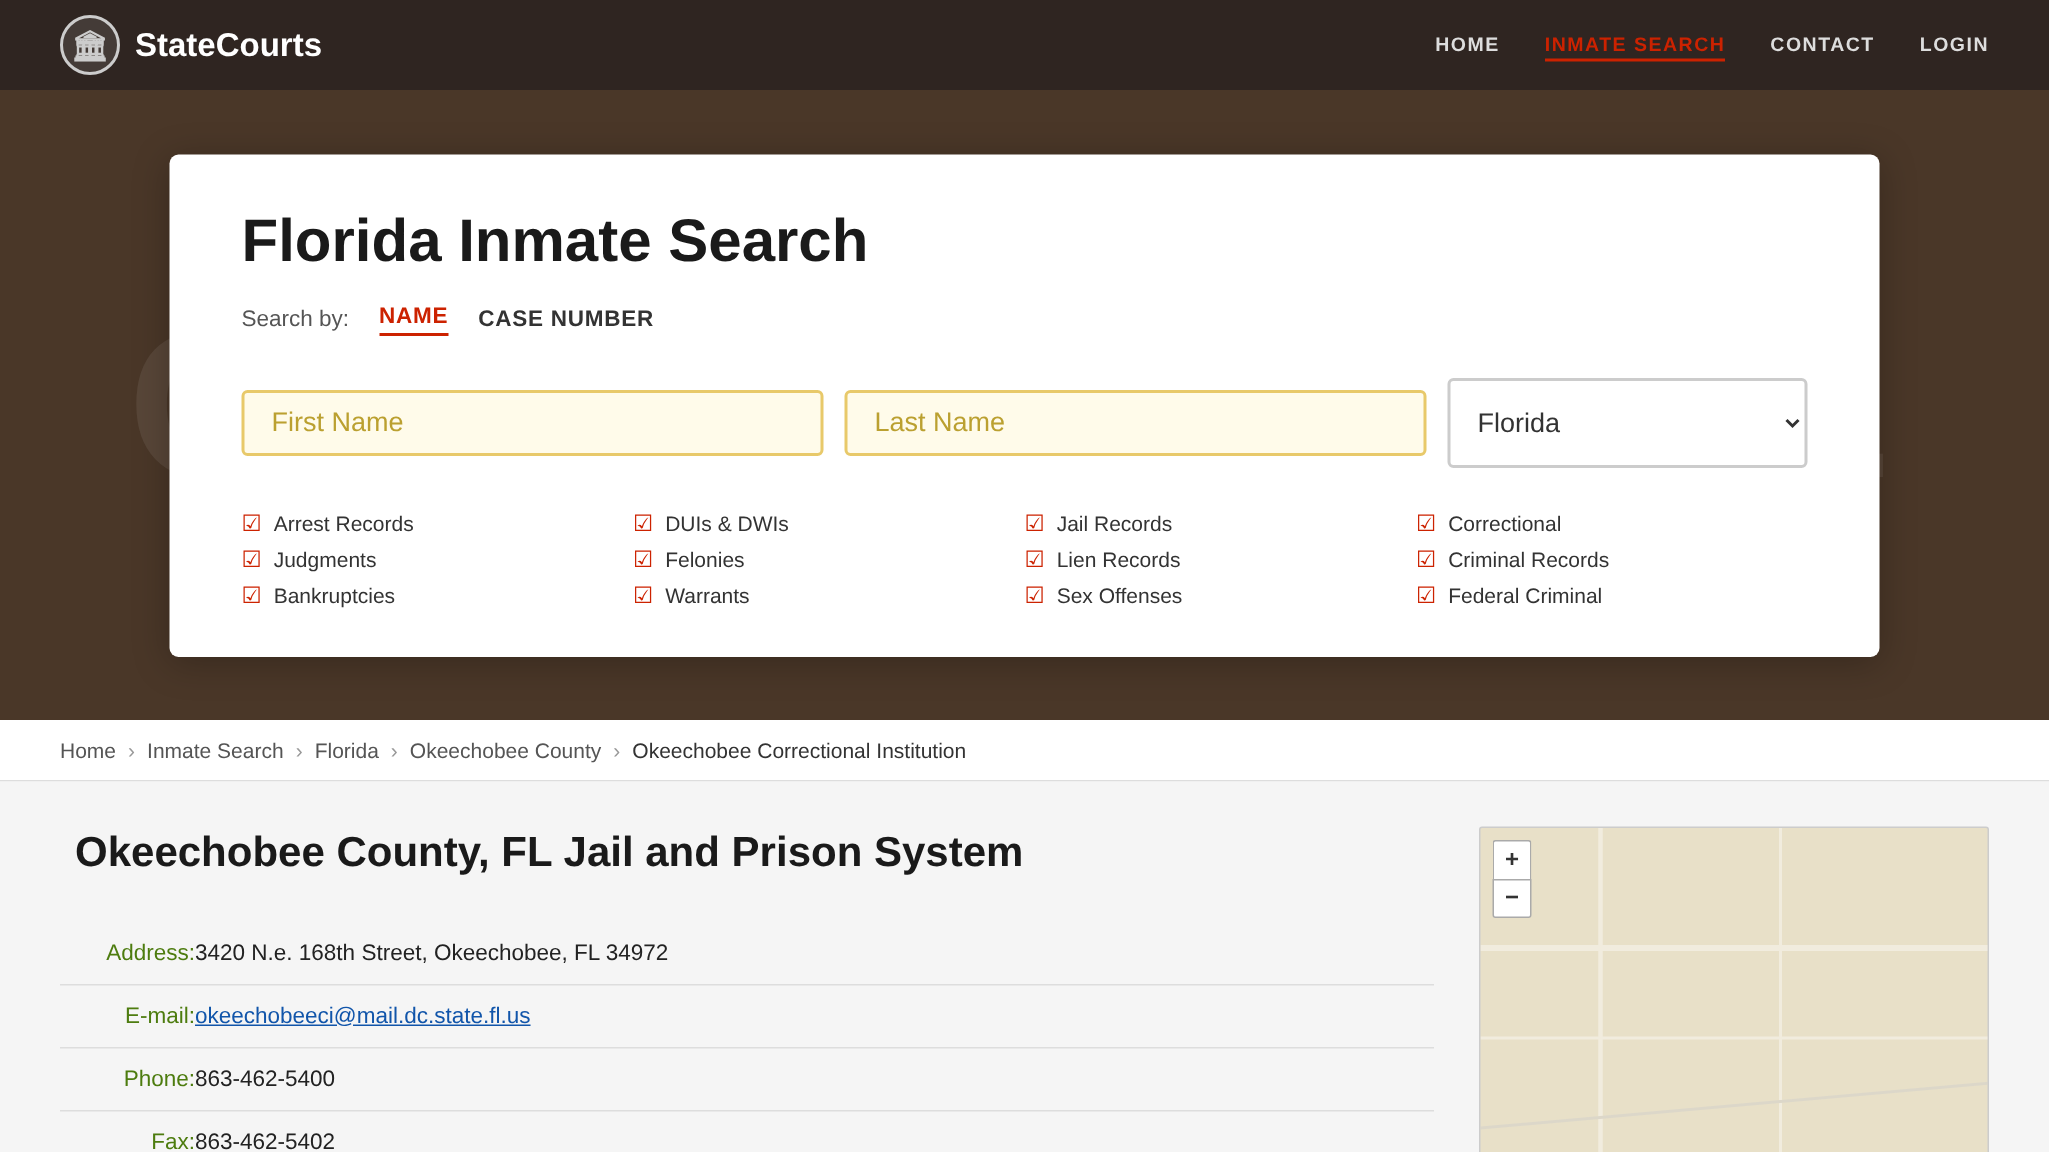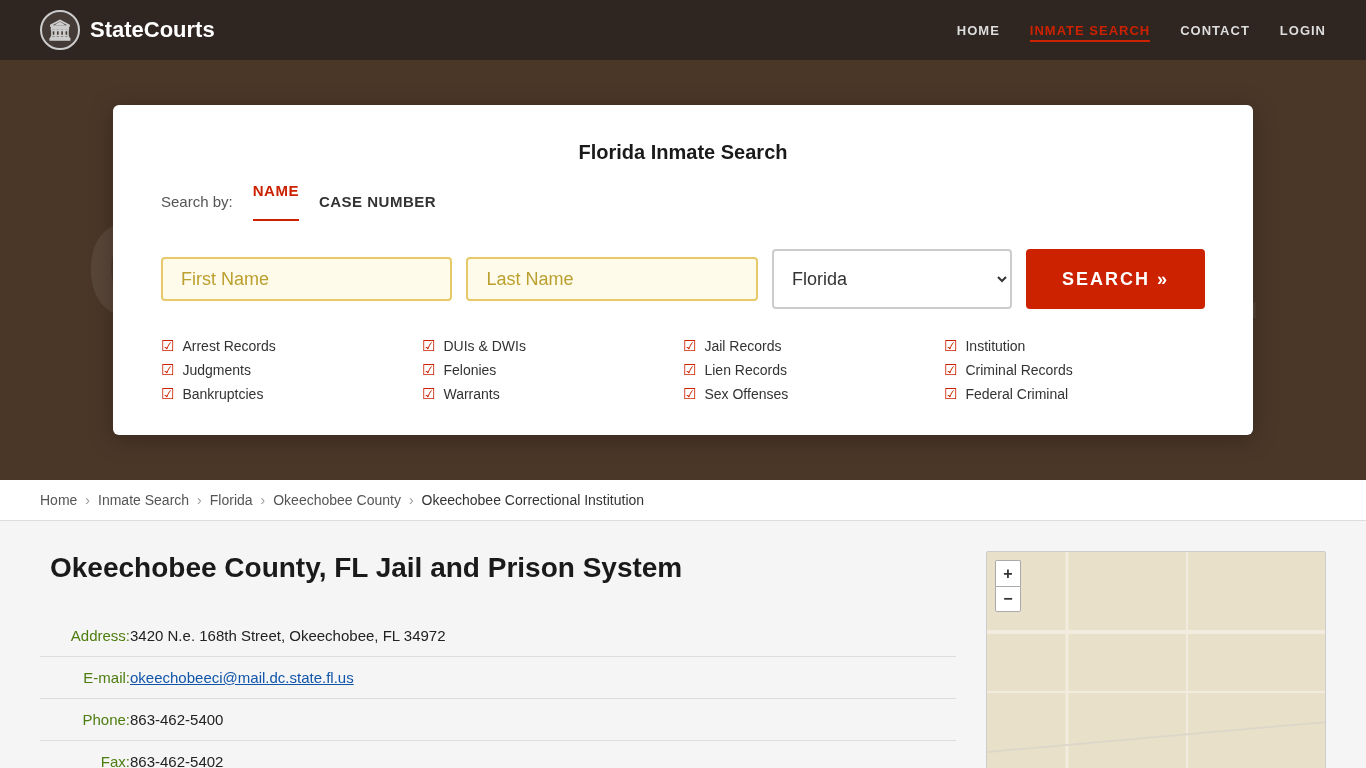--- a/index.html
+++ b/index.html
@@ -84,42 +84,42 @@
       background: white;
       border-radius: 6px;
       padding: 36px 48px 32px;
       width: 1140px;
       max-width: 95%;
       position: relative;
       z-index: 2;
       box-shadow: 0 4px 24px rgba(0,0,0,0.25);
     }
     .search-card-title {
-      text-align: center;
-      font-size: 20px;
+      text-align: left;
+      font-size: 40px;
       font-weight: 700;
       color: #1a1a1a;
       margin-bottom: 18px;
     }
     .search-by-row {
       display: flex;
       align-items: center;
       gap: 20px;
       margin-bottom: 28px;
     }
     .search-by-label {
       color: #555;
       font-size: 15px;
     }
     .tab-name {
       font-size: 15px;
       font-weight: 700;
       color: #cc2200;
       border-bottom: 2px solid #cc2200;
-      padding-bottom: 20px;
+      padding-bottom: 3px;
       cursor: pointer;
       text-transform: uppercase;
       letter-spacing: 0.5px;
     }
     .tab-case {
       font-size: 15px;
       font-weight: 700;
       color: #333;
       cursor: pointer;
       text-transform: uppercase;
@@ -308,21 +308,20 @@
     </div>
     <div class="search-inputs-row">
       <input class="input-first" type="text" placeholder="First Name" style="">
       <input class="input-last" type="text" placeholder="Last Name" style="">
       <select class="state-select">
         <option>Florida</option>
         <option>Alabama</option>
         <option>Georgia</option>
         <option>Texas</option>
       </select>
-      <button class="search-btn">SEARCH »</button>
     </div>
     <div class="features-grid">
       <div class="feature-col">
         <div class="feature-item">
           <span class="check-icon">☑</span>
           <span>Arrest Records</span>
         </div>
         <div class="feature-item">
           <span class="check-icon">☑</span>
           <span>Judgments</span>
@@ -356,21 +355,21 @@
           <span>Lien Records</span>
         </div>
         <div class="feature-item">
           <span class="check-icon">☑</span>
           <span>Sex Offenses</span>
         </div>
       </div>
       <div class="feature-col">
         <div class="feature-item">
           <span class="check-icon">☑</span>
-          <span>Institution</span>
+          <span>Correctional</span>
         </div>
         <div class="feature-item">
           <span class="check-icon">☑</span>
           <span>Criminal Records</span>
         </div>
         <div class="feature-item">
           <span class="check-icon">☑</span>
           <span>Federal Criminal</span>
         </div>
       </div>

